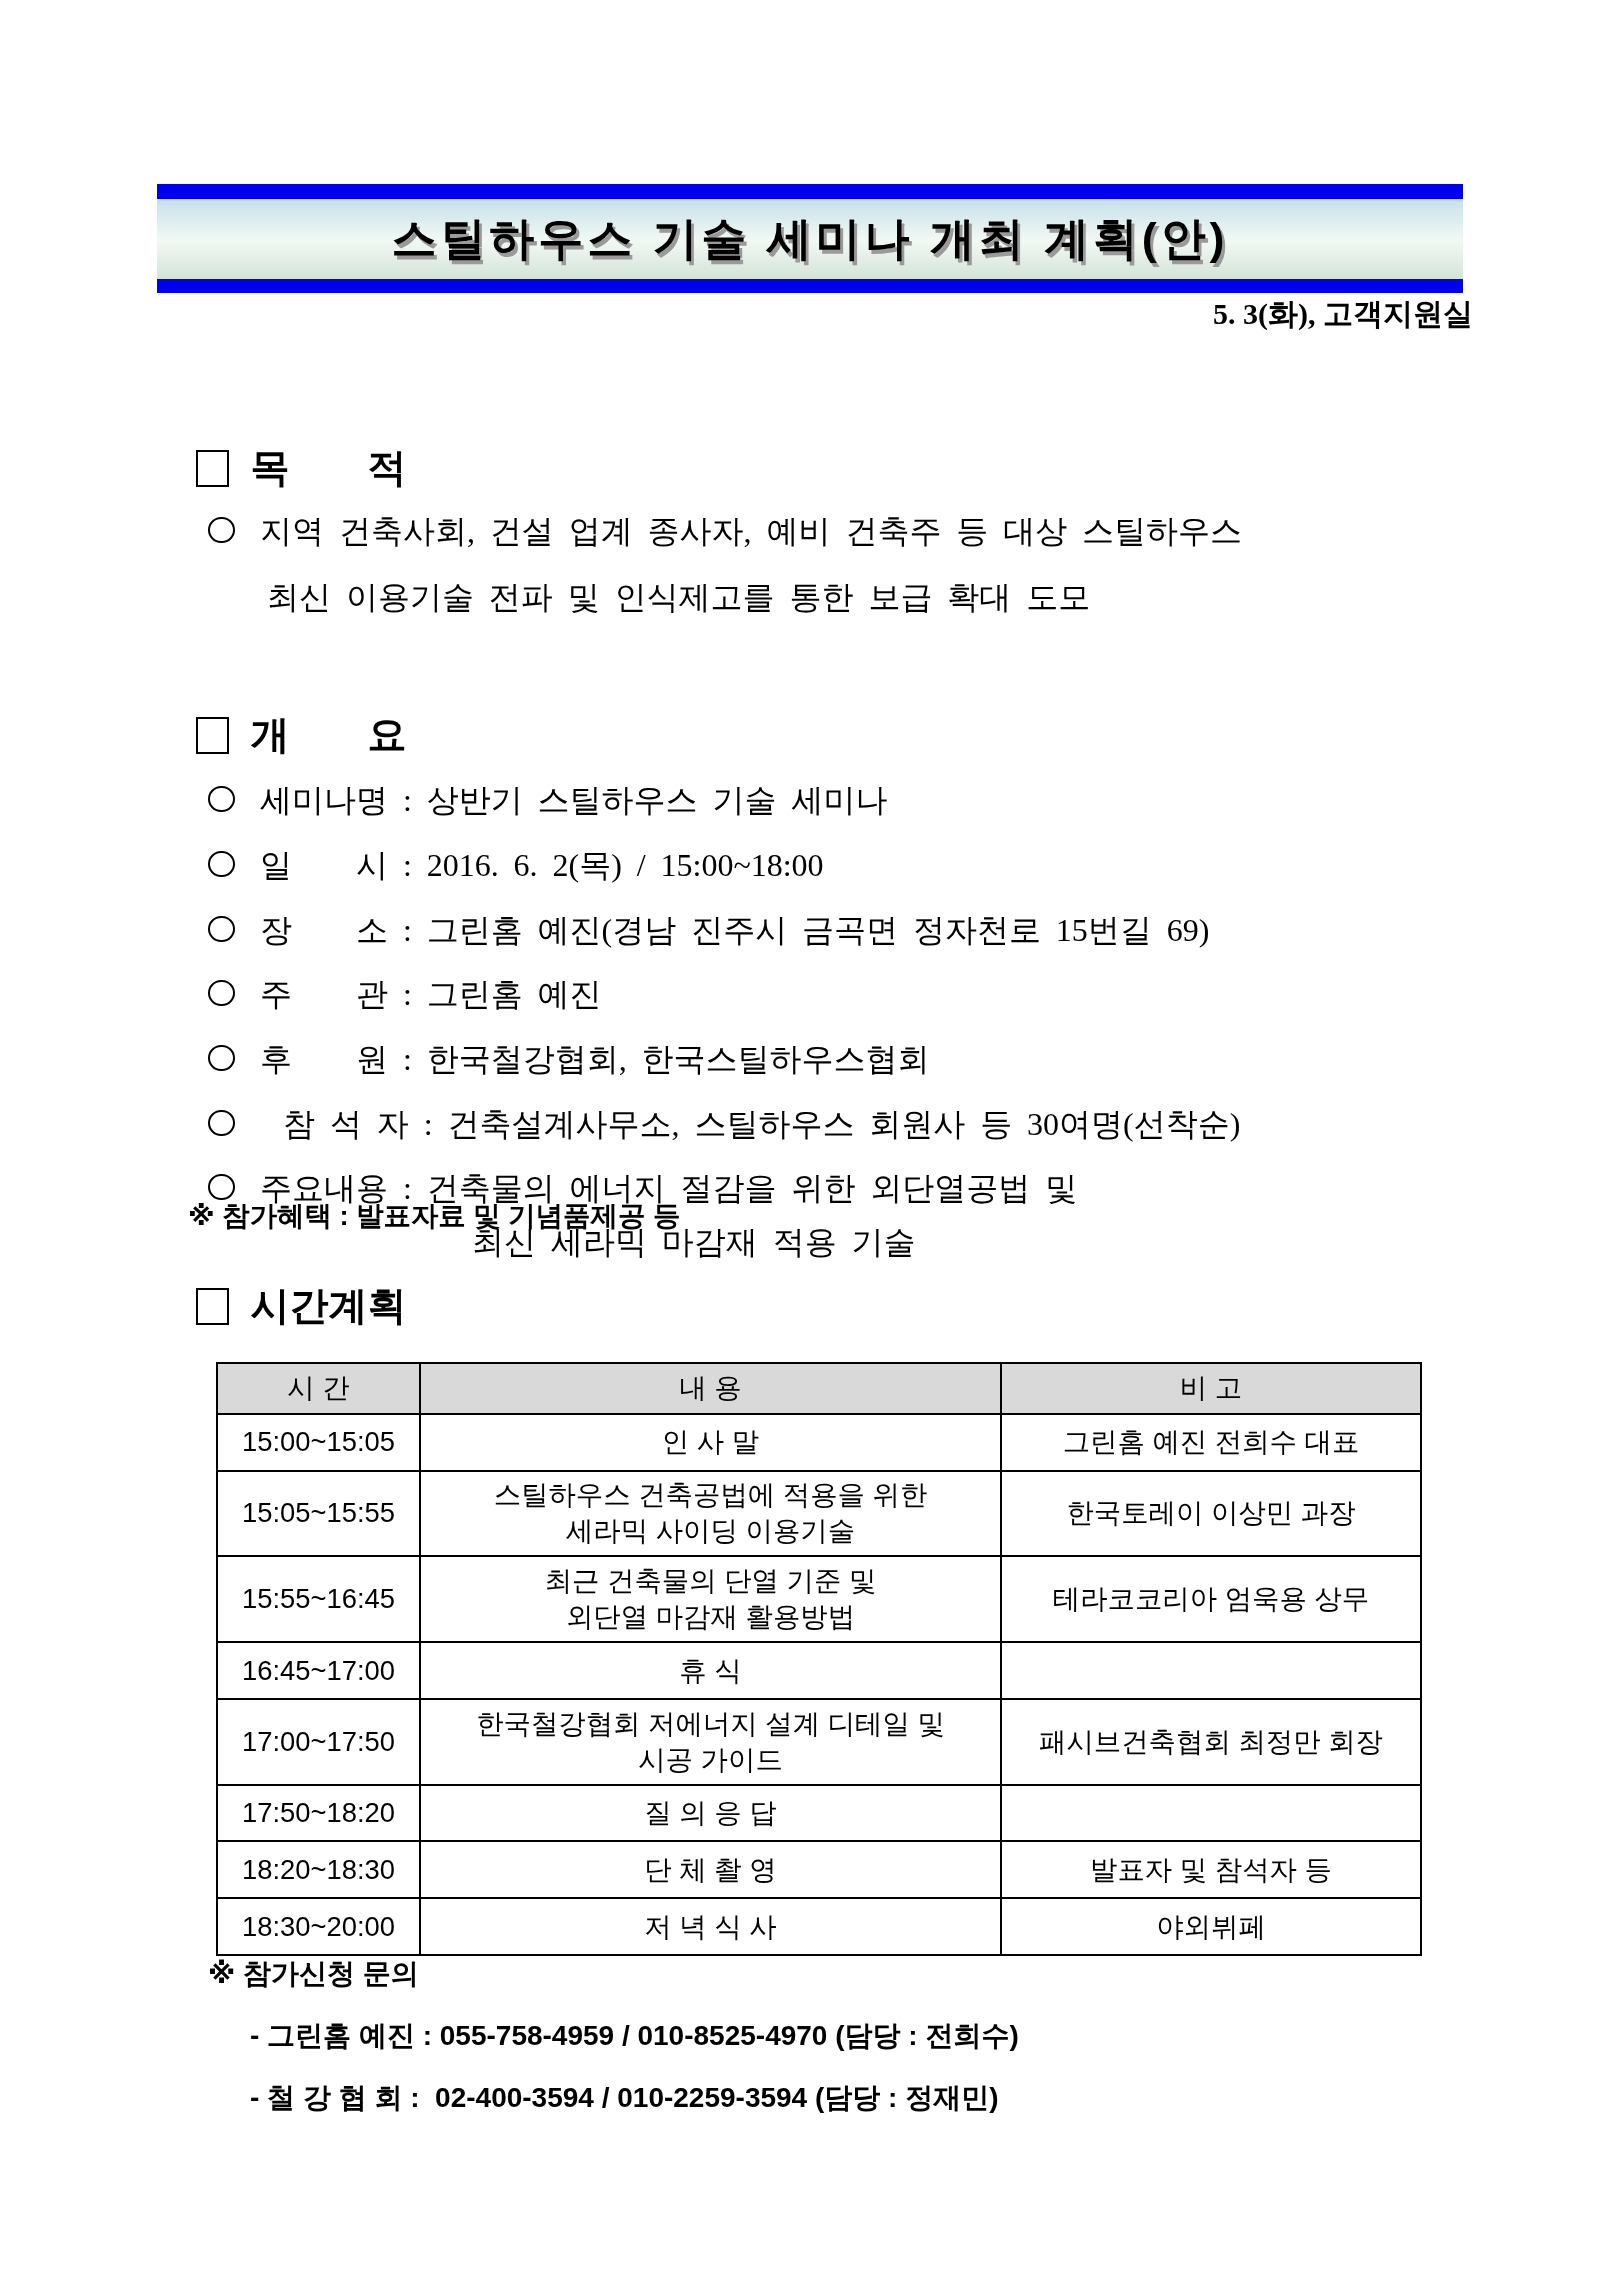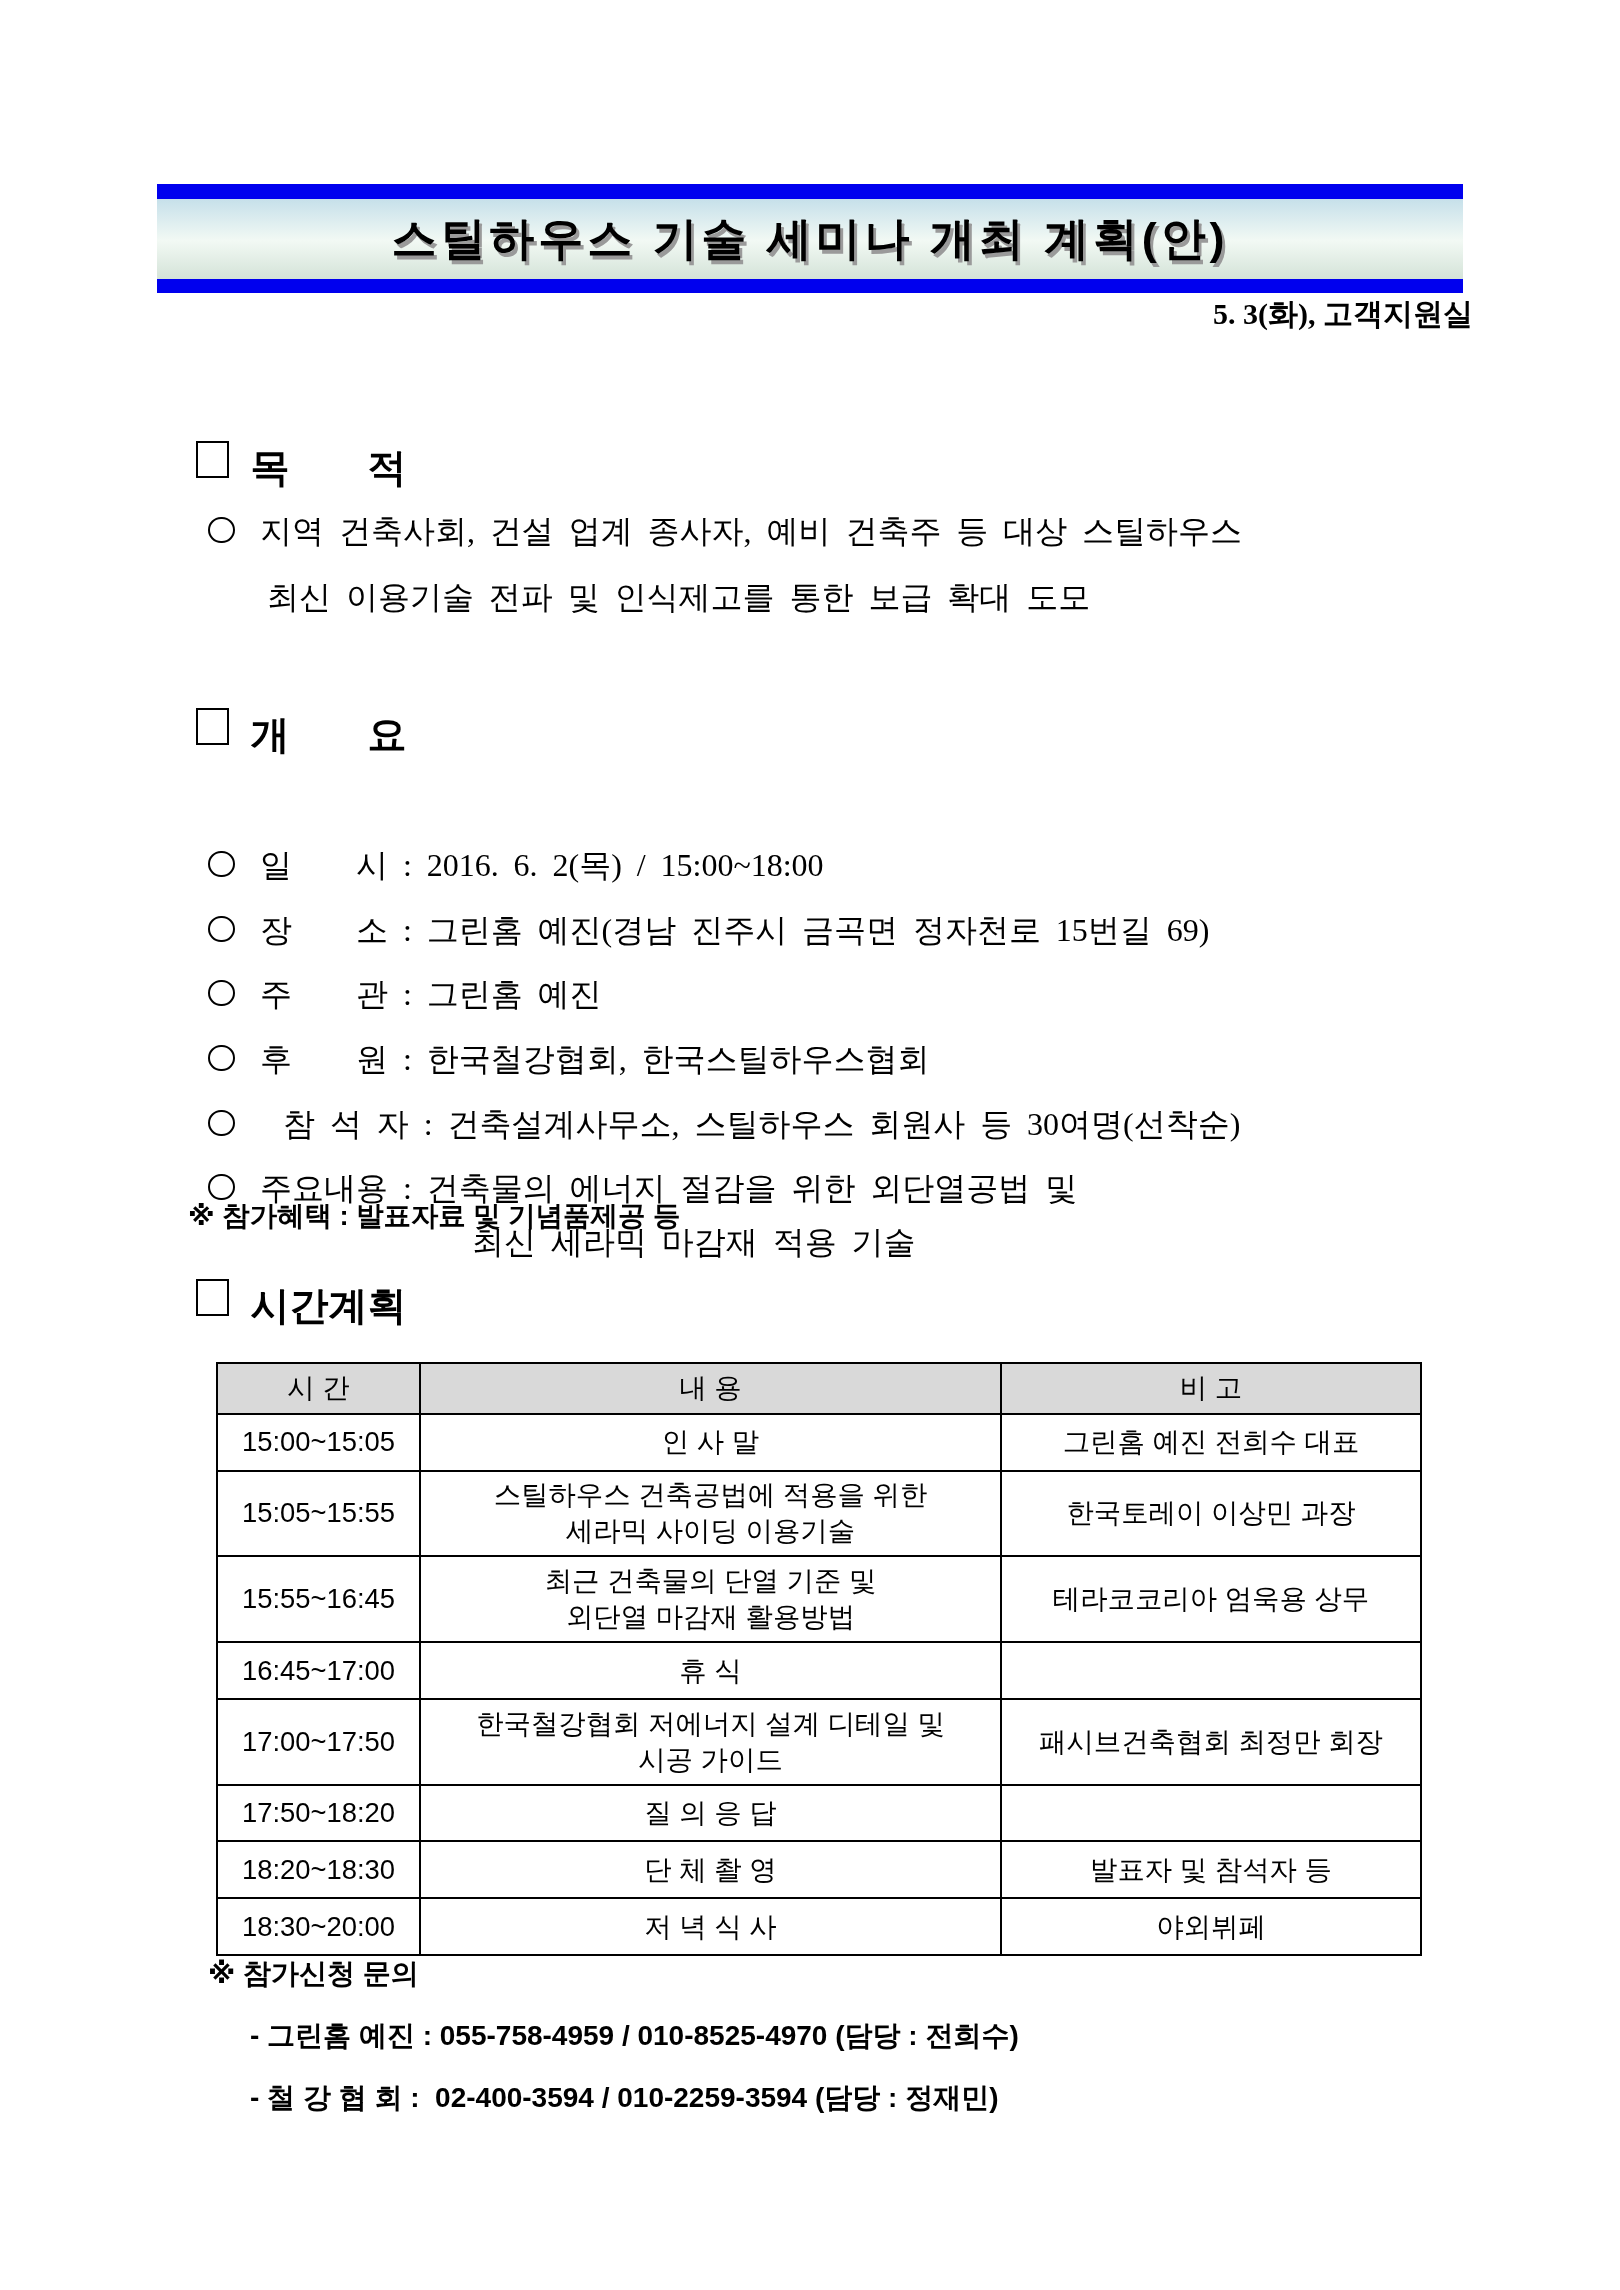--- a/index.html
+++ b/index.html
@@ -32,21 +32,21 @@
   .subtitle{
     position:absolute;top:294px;right:147px;
     font-size:30px;font-weight:bold;
     font-family:"Liberation Serif","DejaVu Serif",serif;
     white-space:pre-wrap;
   }
 
   
   .sec-heading{
     position:absolute;left:196px;
-    display:flex;align-items:flex-start;
+    display:flex;align-items:center;
     font-family:"Liberation Sans","DejaVu Sans",sans-serif;
     font-weight:bold;font-size:39px;
     white-space:pre-wrap;
   }
   .sq{
     display:inline-block;width:29px;height:33px;
     border:2.9px solid #000;margin-right:21.6px;flex:0 0 auto;
   }
 
   
@@ -117,20 +117,24 @@
     <span class="circ"></span>
     <span>지역 건축사회, 건설 업계 종사자, 예비 건축주 등 대상 스틸하우스</span>
   </div>
   <div class="cont" style="left:267px;top:576px;">최신 이용기술 전파 및 인식제고를 통한 보급 확대 도모</div>
 
   <div class="sec-heading" style="top:708px;">
     <span class="sq"></span>
     <span>개　　요</span>
   </div>
 
+  <div class="line" style="top:779px;">
+    <span class="circ"></span>
+    <span>세미나명 : 상반기 스틸하우스 기술 세미나</span>
+  </div>
   <div class="line" style="top:844px;">
     <span class="circ"></span>
     <span>일　　시 : 2016. 6. 2(목) / 15:00~18:00</span>
   </div>
   <div class="line" style="top:909px;">
     <span class="circ"></span>
     <span>장　　소 : 그린홈 예진(경남 진주시 금곡면 정자천로 15번길 69)</span>
   </div>
   <div class="line" style="top:973px;">
     <span class="circ"></span>

